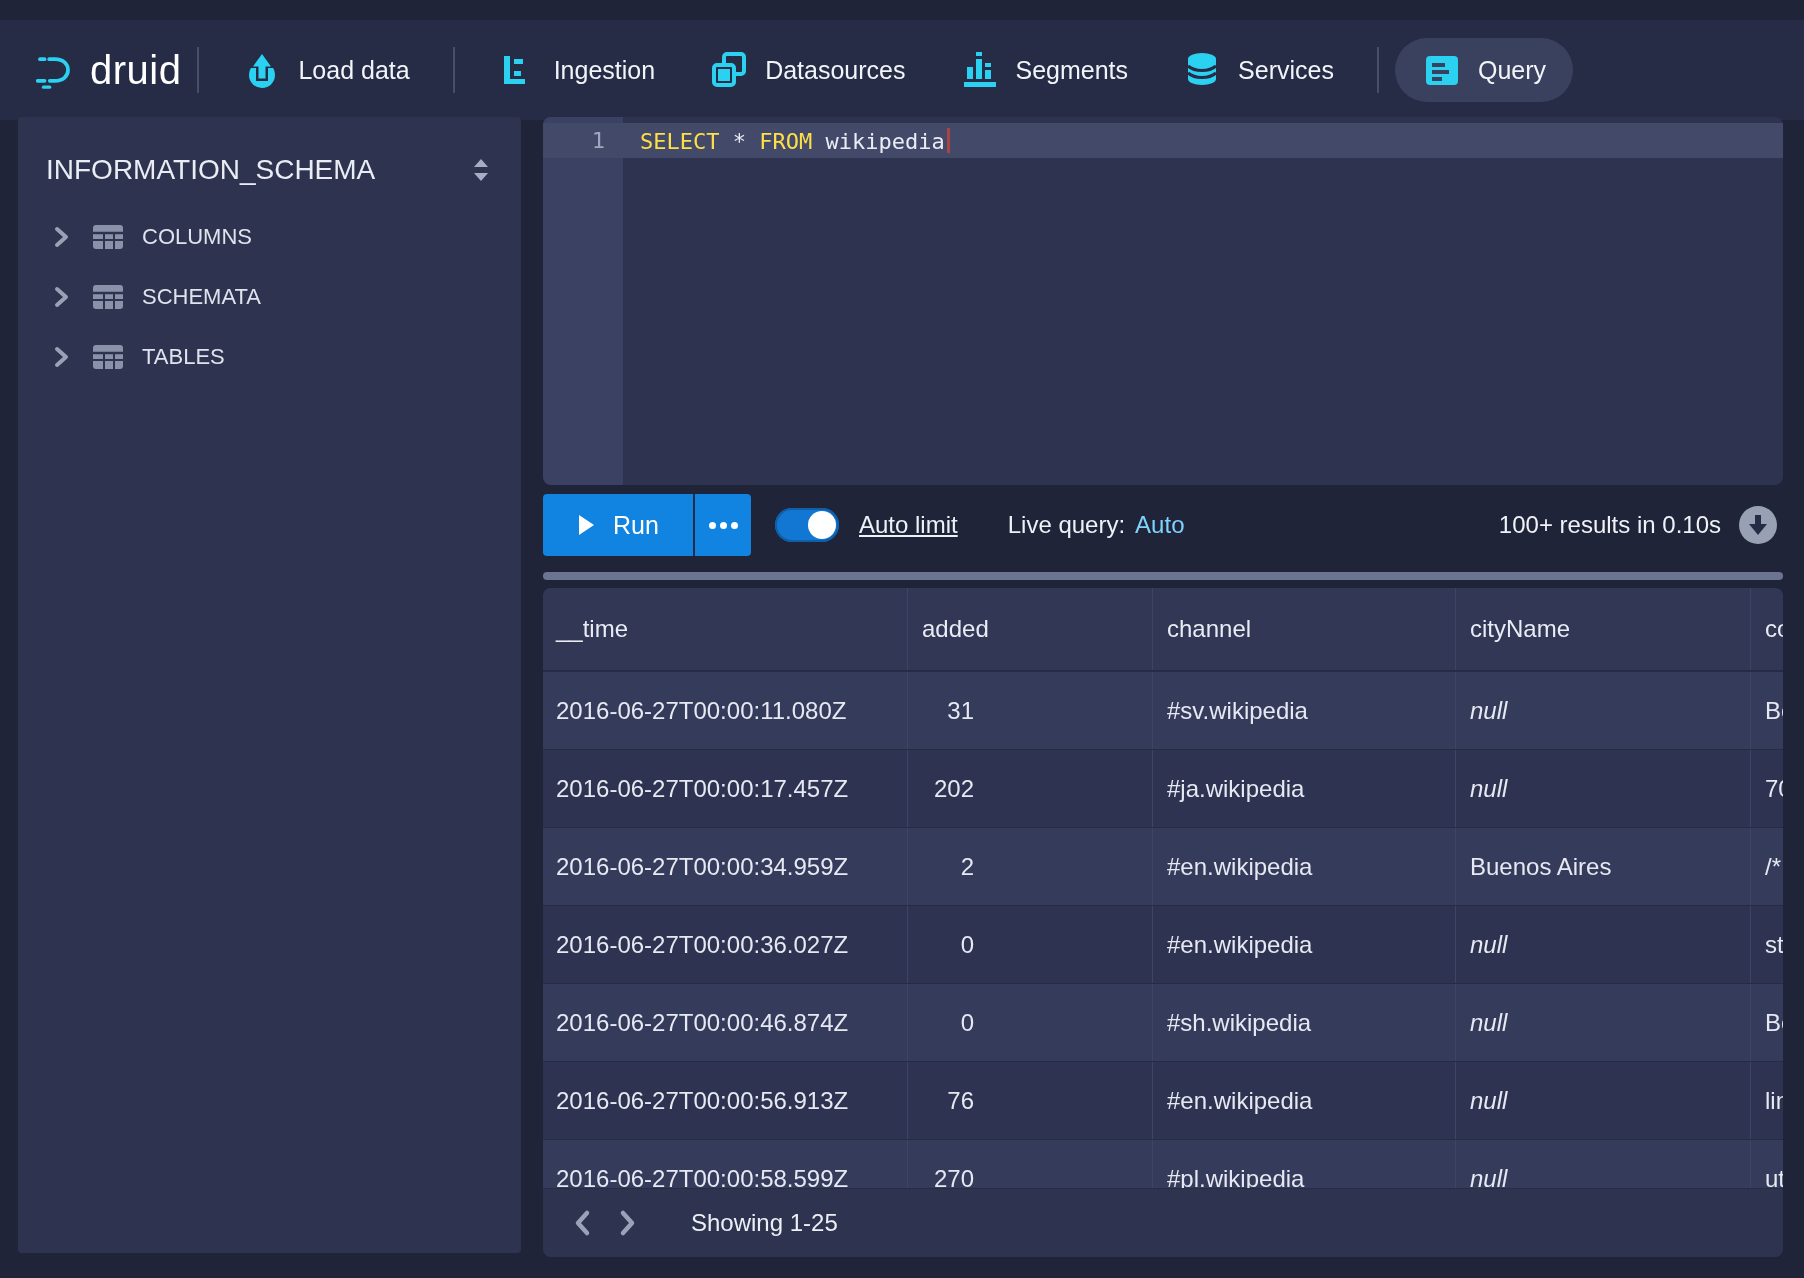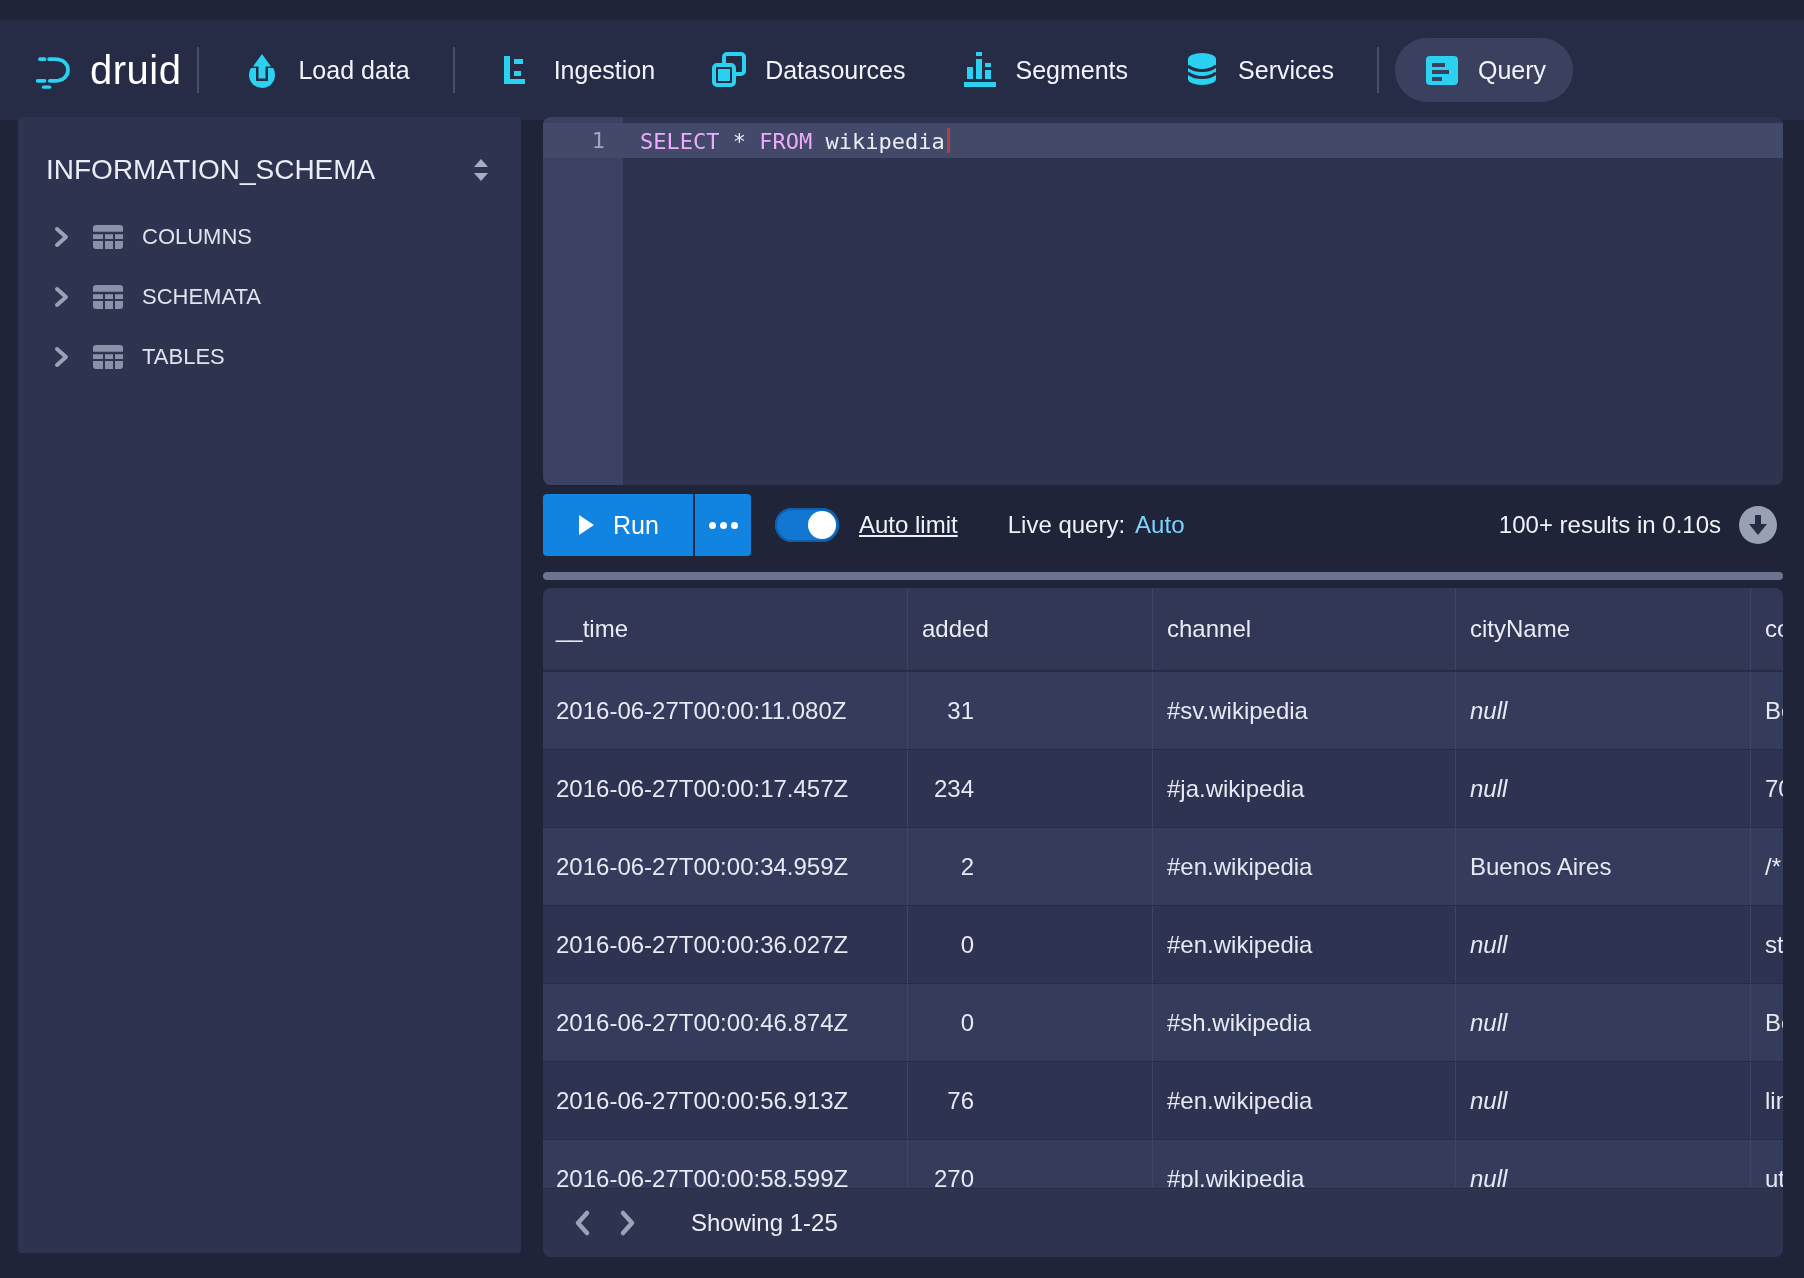--- a/index.html
+++ b/index.html
@@ -48,21 +48,21 @@
   
   .editor {
     position:absolute; left:543px; top:117px; width:1240px; height:368px;
     background:#2E3450; border-radius:8px; overflow:hidden;
     font-family:"DejaVu Sans Mono", monospace; cursor:text;
   }
   .editor .gutter { position:absolute; left:0; top:0; width:80px; height:100%; background:#3A4162; }
   .editor .active-line { position:absolute; left:0; top:6px; width:100%; height:35px; background:#424969; }
   .editor .line-no { position:absolute; left:0; top:11px; width:62px; text-align:right; color:#A0A7C0; font-size:22px; }
   .editor .code { position:absolute; left:97px; top:11px; font-size:22px; color:#EBEDF5; white-space:pre; }
-  .kw { color:#f0abfc; }
+  .kw { color:#fde047; }
   .caret { display:inline-block; width:3px; height:25px; background:#A94442; vertical-align:-4px; margin-left:2px; }
 
   
   .runbar {
     position:absolute; left:543px; top:494px; width:1240px; height:62px;
     display:flex; align-items:center;
   }
   .run-btn {
     height:62px; width:150px; background:#1183E0; border-radius:4px 0 0 4px;
     display:flex; align-items:center; justify-content:center; gap:18px;
@@ -331,21 +331,21 @@
     <div class="td c4">
         <span class="js-null-check">Bot</span>
       </div>
   </div>
 
   <div class="tr even">
     <div class="td c0">
         <span class="js-null-check">2016-06-27T00:00:17.457Z</span>
       </div>
     <div class="td c1">
-        <span class="added-val js-null-check">234</span>
+        <span class="added-val js-null-check">202</span>
       </div>
     <div class="td c2">
         <span class="js-null-check">#ja.wikipedia</span>
       </div>
     <div class="td c3">
         <span class="js-null-check null-italic">null</span>
       </div>
     <div class="td c4">
         <span class="js-null-check">70:</span>
       </div>

